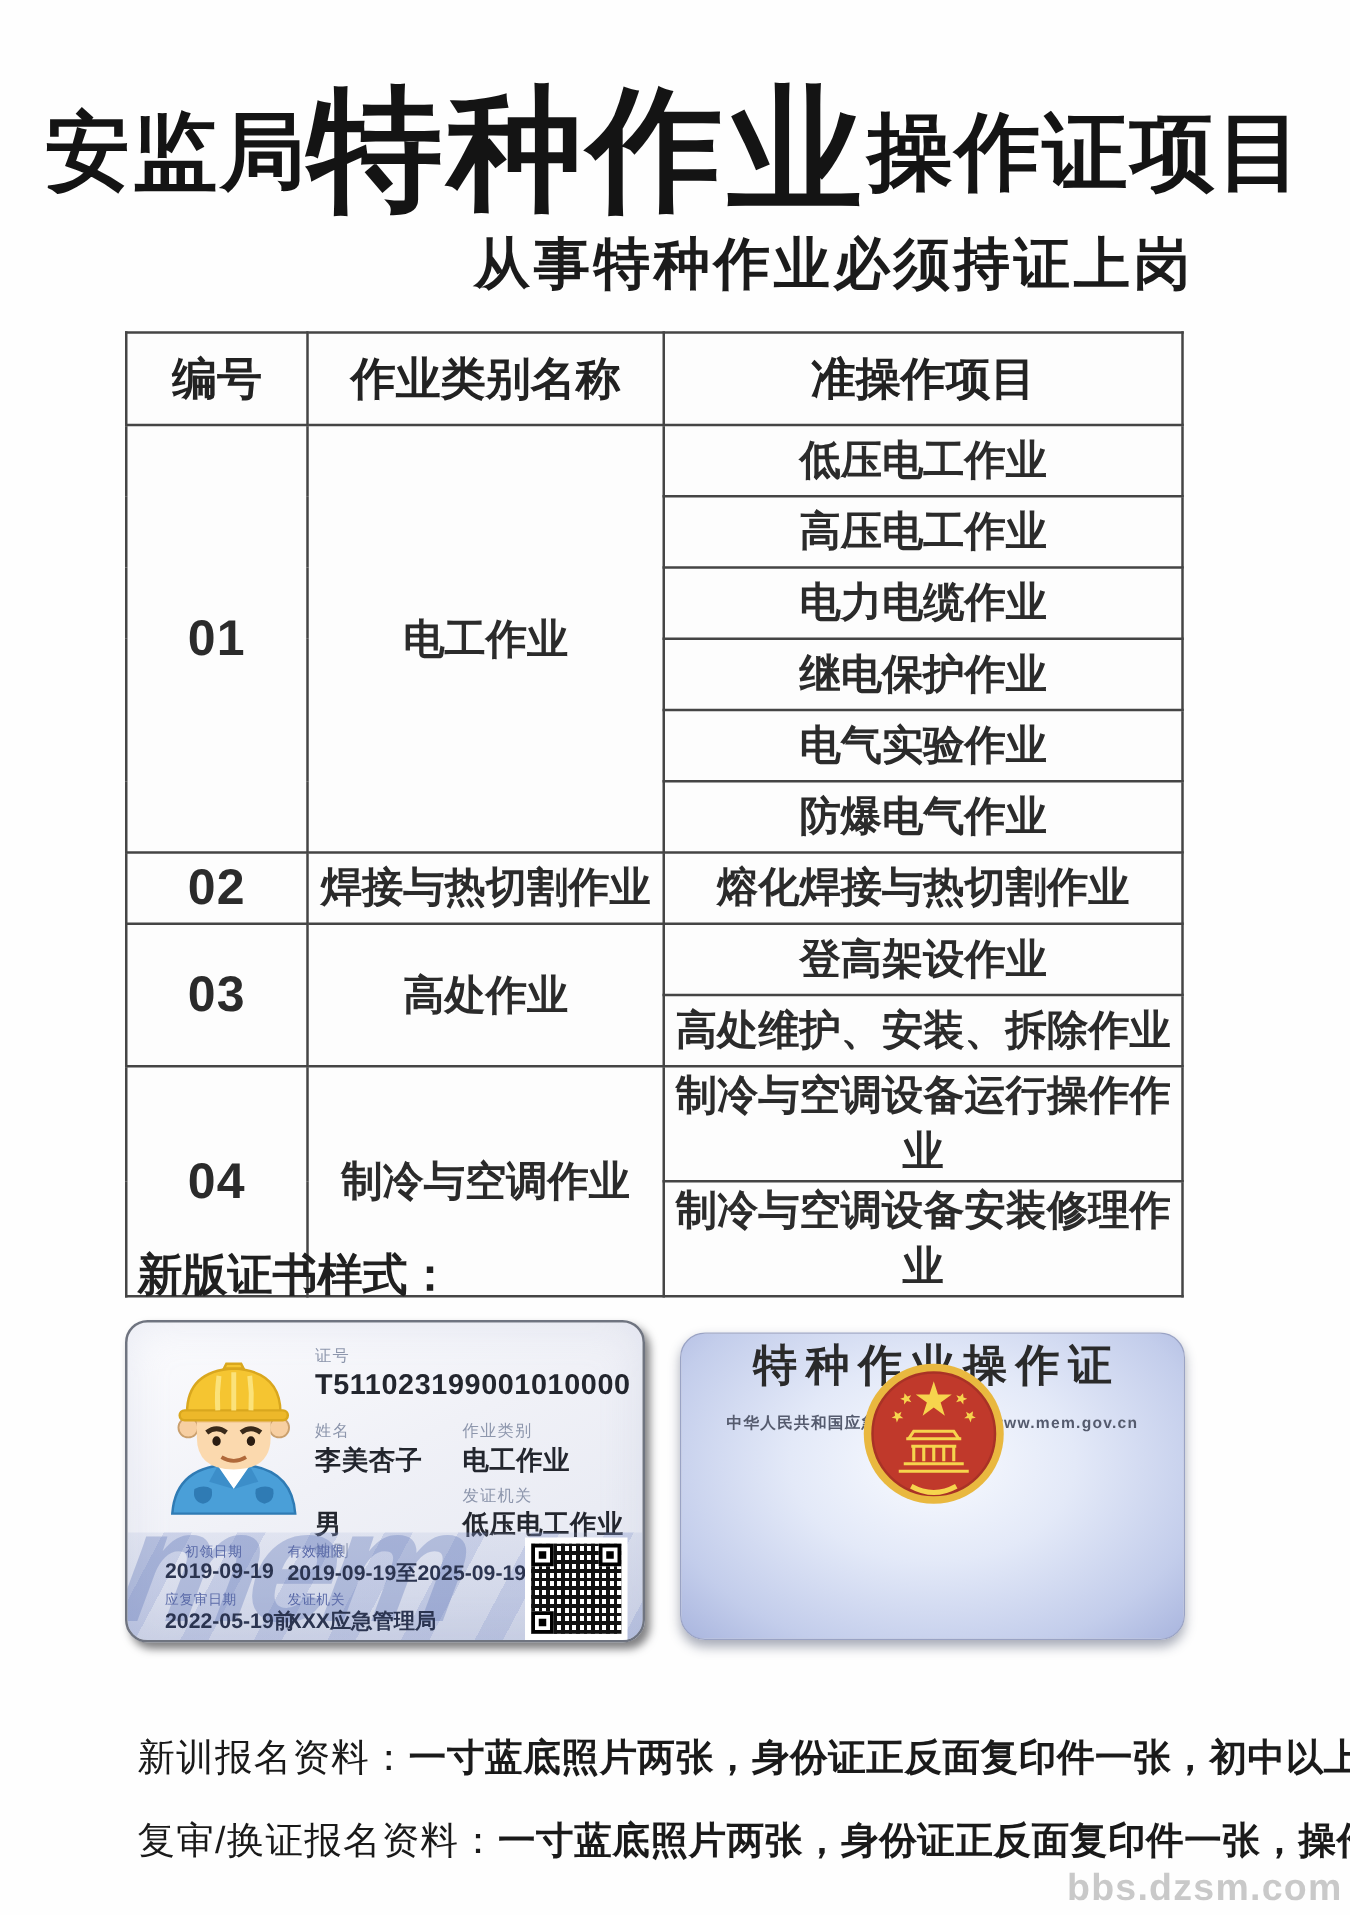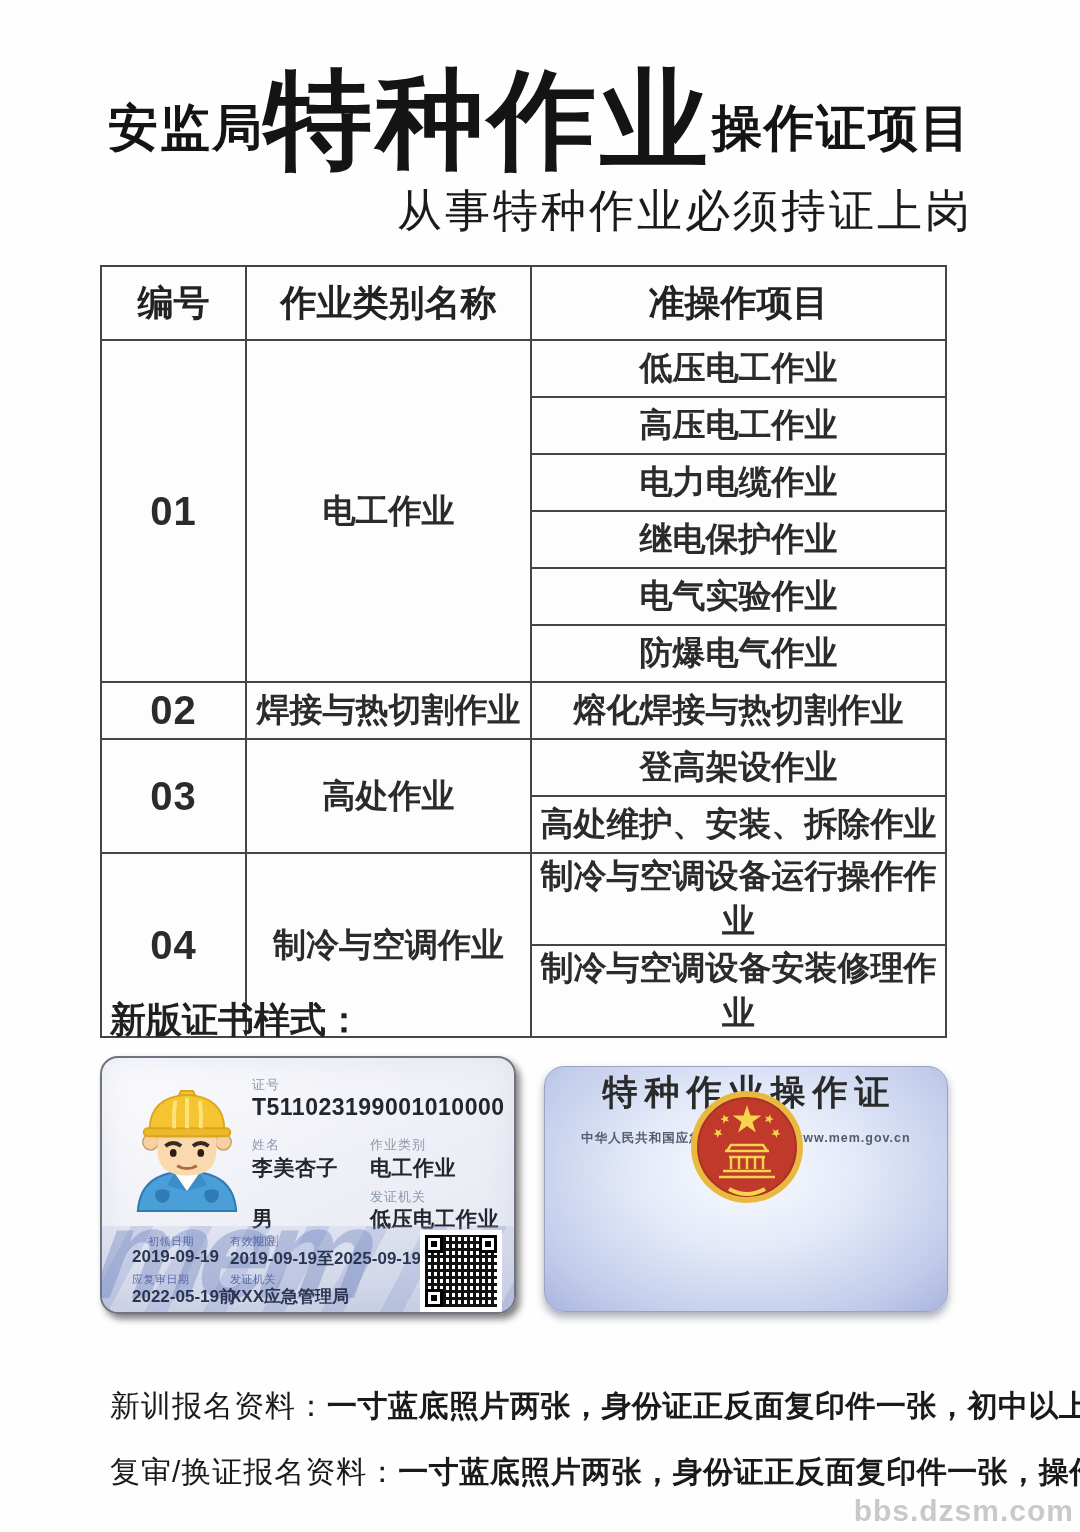--- a/index.html
+++ b/index.html
@@ -3,24 +3,24 @@
 <meta charset="utf-8">
 <style>
   * { margin:0; padding:0; box-sizing:border-box; }
   html,body { background:#ffffff; }
   body { font-family:"Liberation Sans","DejaVu Sans",sans-serif; color:#1c1c1c; }
   .page { position:relative; width:1080px; height:1532px; background:#fefefe; overflow:hidden; }
 
   
   .title { position:absolute; top:48px; left:0; width:1080px; text-align:center;
            font-weight:900; color:#141414; letter-spacing:2px; white-space:nowrap; }
-  .title .t-side { font-size:50px; vertical-align:18px; }
+  .title .t-side { font-size:68px; vertical-align:18px; }
   .title .t-big  { font-size:108px; vertical-align:6px; letter-spacing:4px; }
   .subtitle { position:absolute; top:181px; left:0; width:955px; text-align:right;
-              font-size:45px; font-weight:400; color:#1b1b1b; letter-spacing:3px;margin-left:18px; }
+              font-size:45px; font-weight:700; color:#1b1b1b; letter-spacing:3px; }
 
   
   table.ops { position:absolute; left:100px; top:265px; width:845px;
               border-collapse:collapse; table-layout:fixed;padding-left:21px; }
   table.ops col.c1 { width:145px; } table.ops col.c2 { width:285px; } table.ops col.c3 { width:415px; }
   table.ops th, table.ops td { border:2px solid #454545; text-align:center; vertical-align:middle;
               color:#2b2b2b; background:#fdfdfd; }
   table.ops th { height:74px; font-size:36px; font-weight:800; color:#222; }
   table.ops td { height:57px; font-size:33px; font-weight:600; }
   table.ops td.no { font-size:40px; font-weight:600; letter-spacing:1px; }

